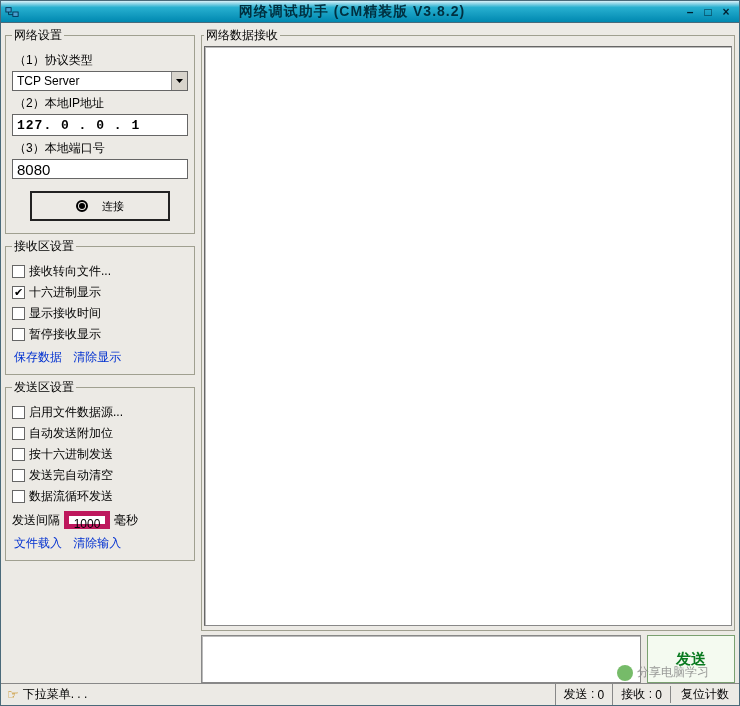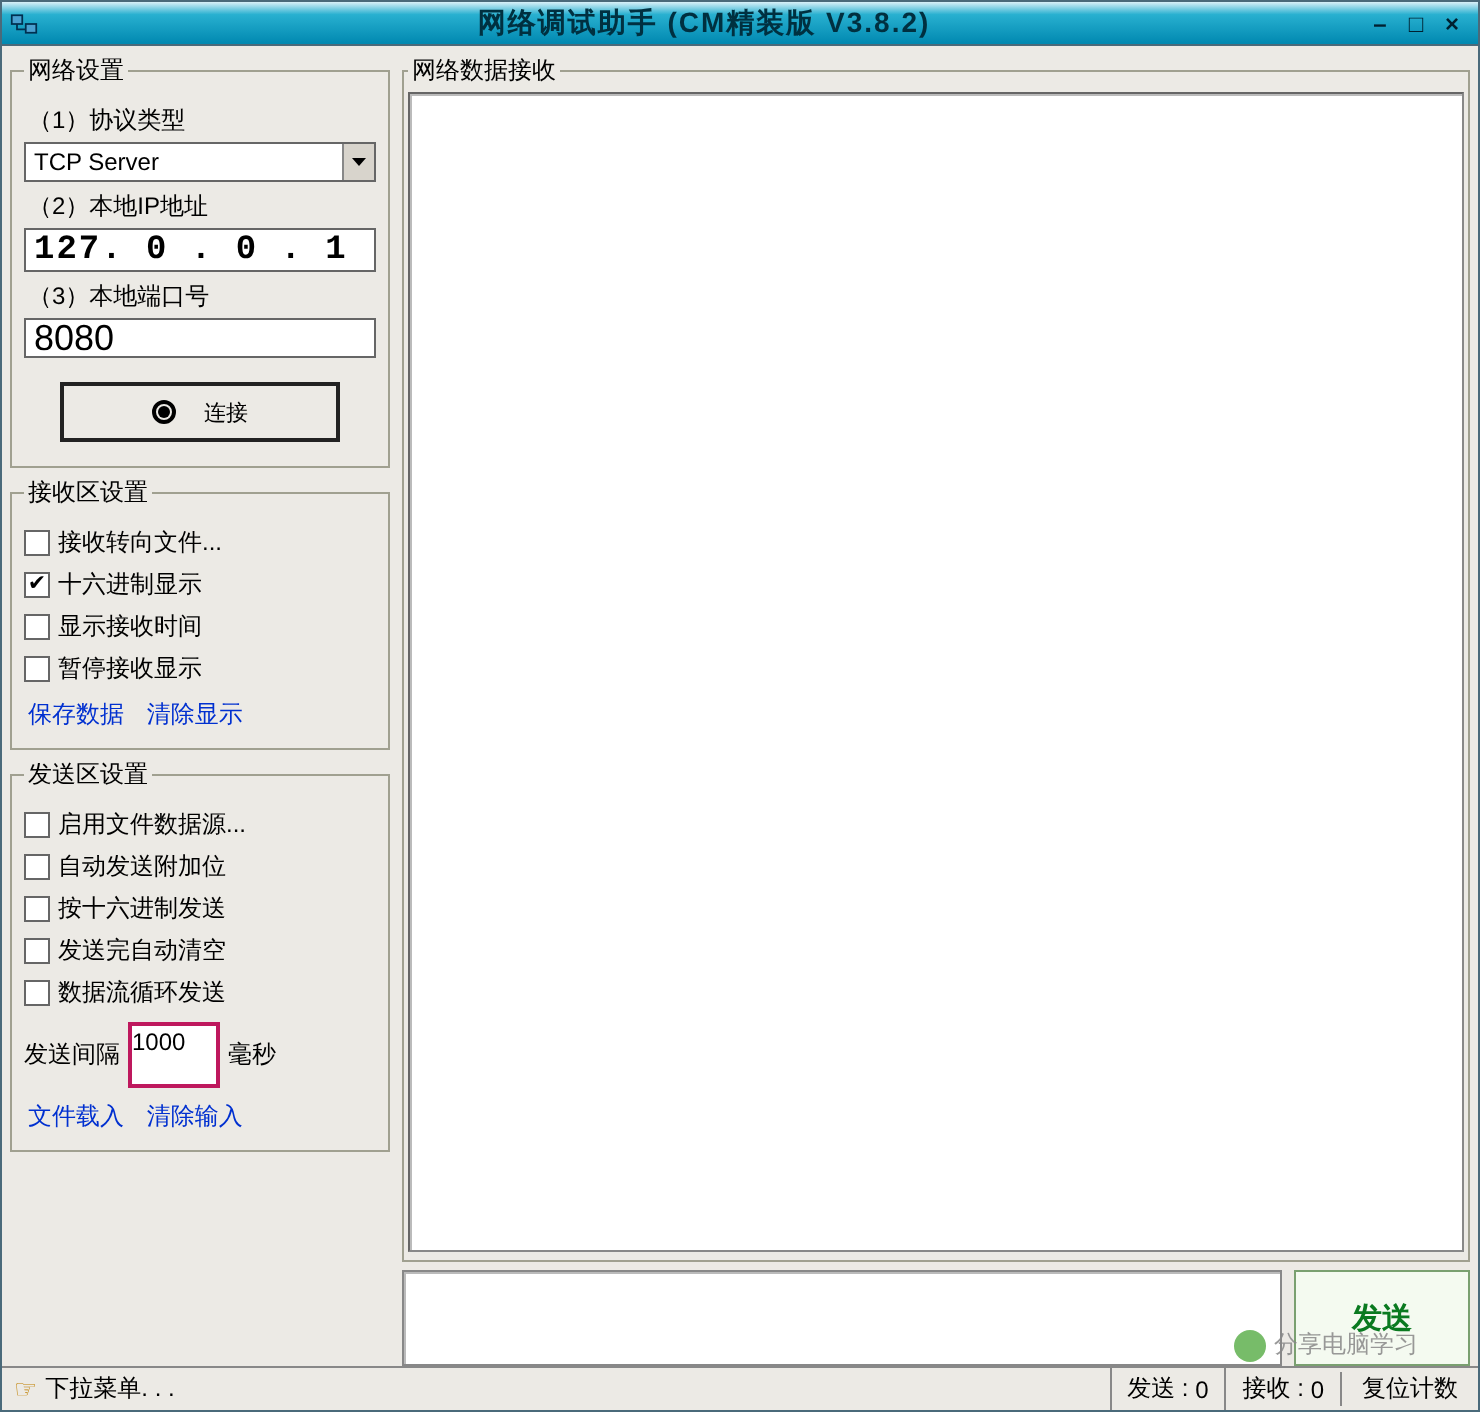--- a/index.html
+++ b/index.html
@@ -44,26 +44,26 @@
     display:flex; border:1px solid #666; background:#fff; height:20px;
     align-items:center;
   }
   .combo span { flex:1; padding:0 4px; }
   .combo .arrow {
     width:16px; height:100%; background:#d8d4cc; border-left:1px solid #888;
     display:flex; align-items:center; justify-content:center;
   }
   .ip-box {
     border:1px solid #666; background:#fff; height:22px;
-    font-family: "Courier New", monospace; font-size:17px; font-weight:bold;
+    font-family: "Courier New", monospace; font-size:13px; font-weight:bold;
     letter-spacing: 1px; display:flex; align-items:center; padding:0 4px;
   }
   .port-box {
     border:1px solid #666; background:#fff; height:20px;
-    display:flex; align-items:center; padding:0 4px; font-size:18px;
+    display:flex; align-items:center; padding:0 4px; font-size:15px;
   }
   .connect-btn {
     margin: 12px auto 6px auto; width: 140px; height: 30px;
     border: 2px solid #222; background:#eceae5;
     display:flex; align-items:center; justify-content:center; gap:14px;
     font-size:11px; cursor:pointer;
   }
   .connect-btn .dot {
     width:12px; height:12px; border:2px solid #000; border-radius:50%;
     display:flex; align-items:center; justify-content:center;
@@ -72,21 +72,21 @@
   .chk-row { display:flex; align-items:center; gap:4px; margin:4px 0; }
   .chk {
     width:13px; height:13px; border:1px solid #666; background:#fff;
     display:inline-flex; align-items:center; justify-content:center;
     font-size:11px; line-height:1; font-family: Arial;
   }
   .chk.checked::after { content:"✔"; color:#000; font-size:11px; }
   .link-row { margin:6px 0 2px 2px; }
   .link-row a { color:#0030d0; cursor:pointer; margin-right:8px; }
   .interval-row { display:flex; align-items:center; gap:4px; margin:6px 0 4px 0; }
-  .interval-box { border:2px solid #be185d; background:#fff; width:46px; height:33px; text-align:left; padding-top:1px; }
+  .interval-box { border:5px solid #be185d; background:#fff; width:46px; height:18px; text-align:center; padding-top:1px; }
   .recv-area {
     flex:1; border:1px solid #888; border-top:1px solid #666; border-left:1px solid #666;
     background:#fff; box-shadow: inset 1px 1px 0 #bbb;
   }
   .send-wrap { height:48px; display:flex; gap:6px; }
   .send-input {
     flex:1; border:1px solid #888; background:#fff;
     box-shadow: inset 1px 1px 0 #bbb;
   }
   .send-btn {

